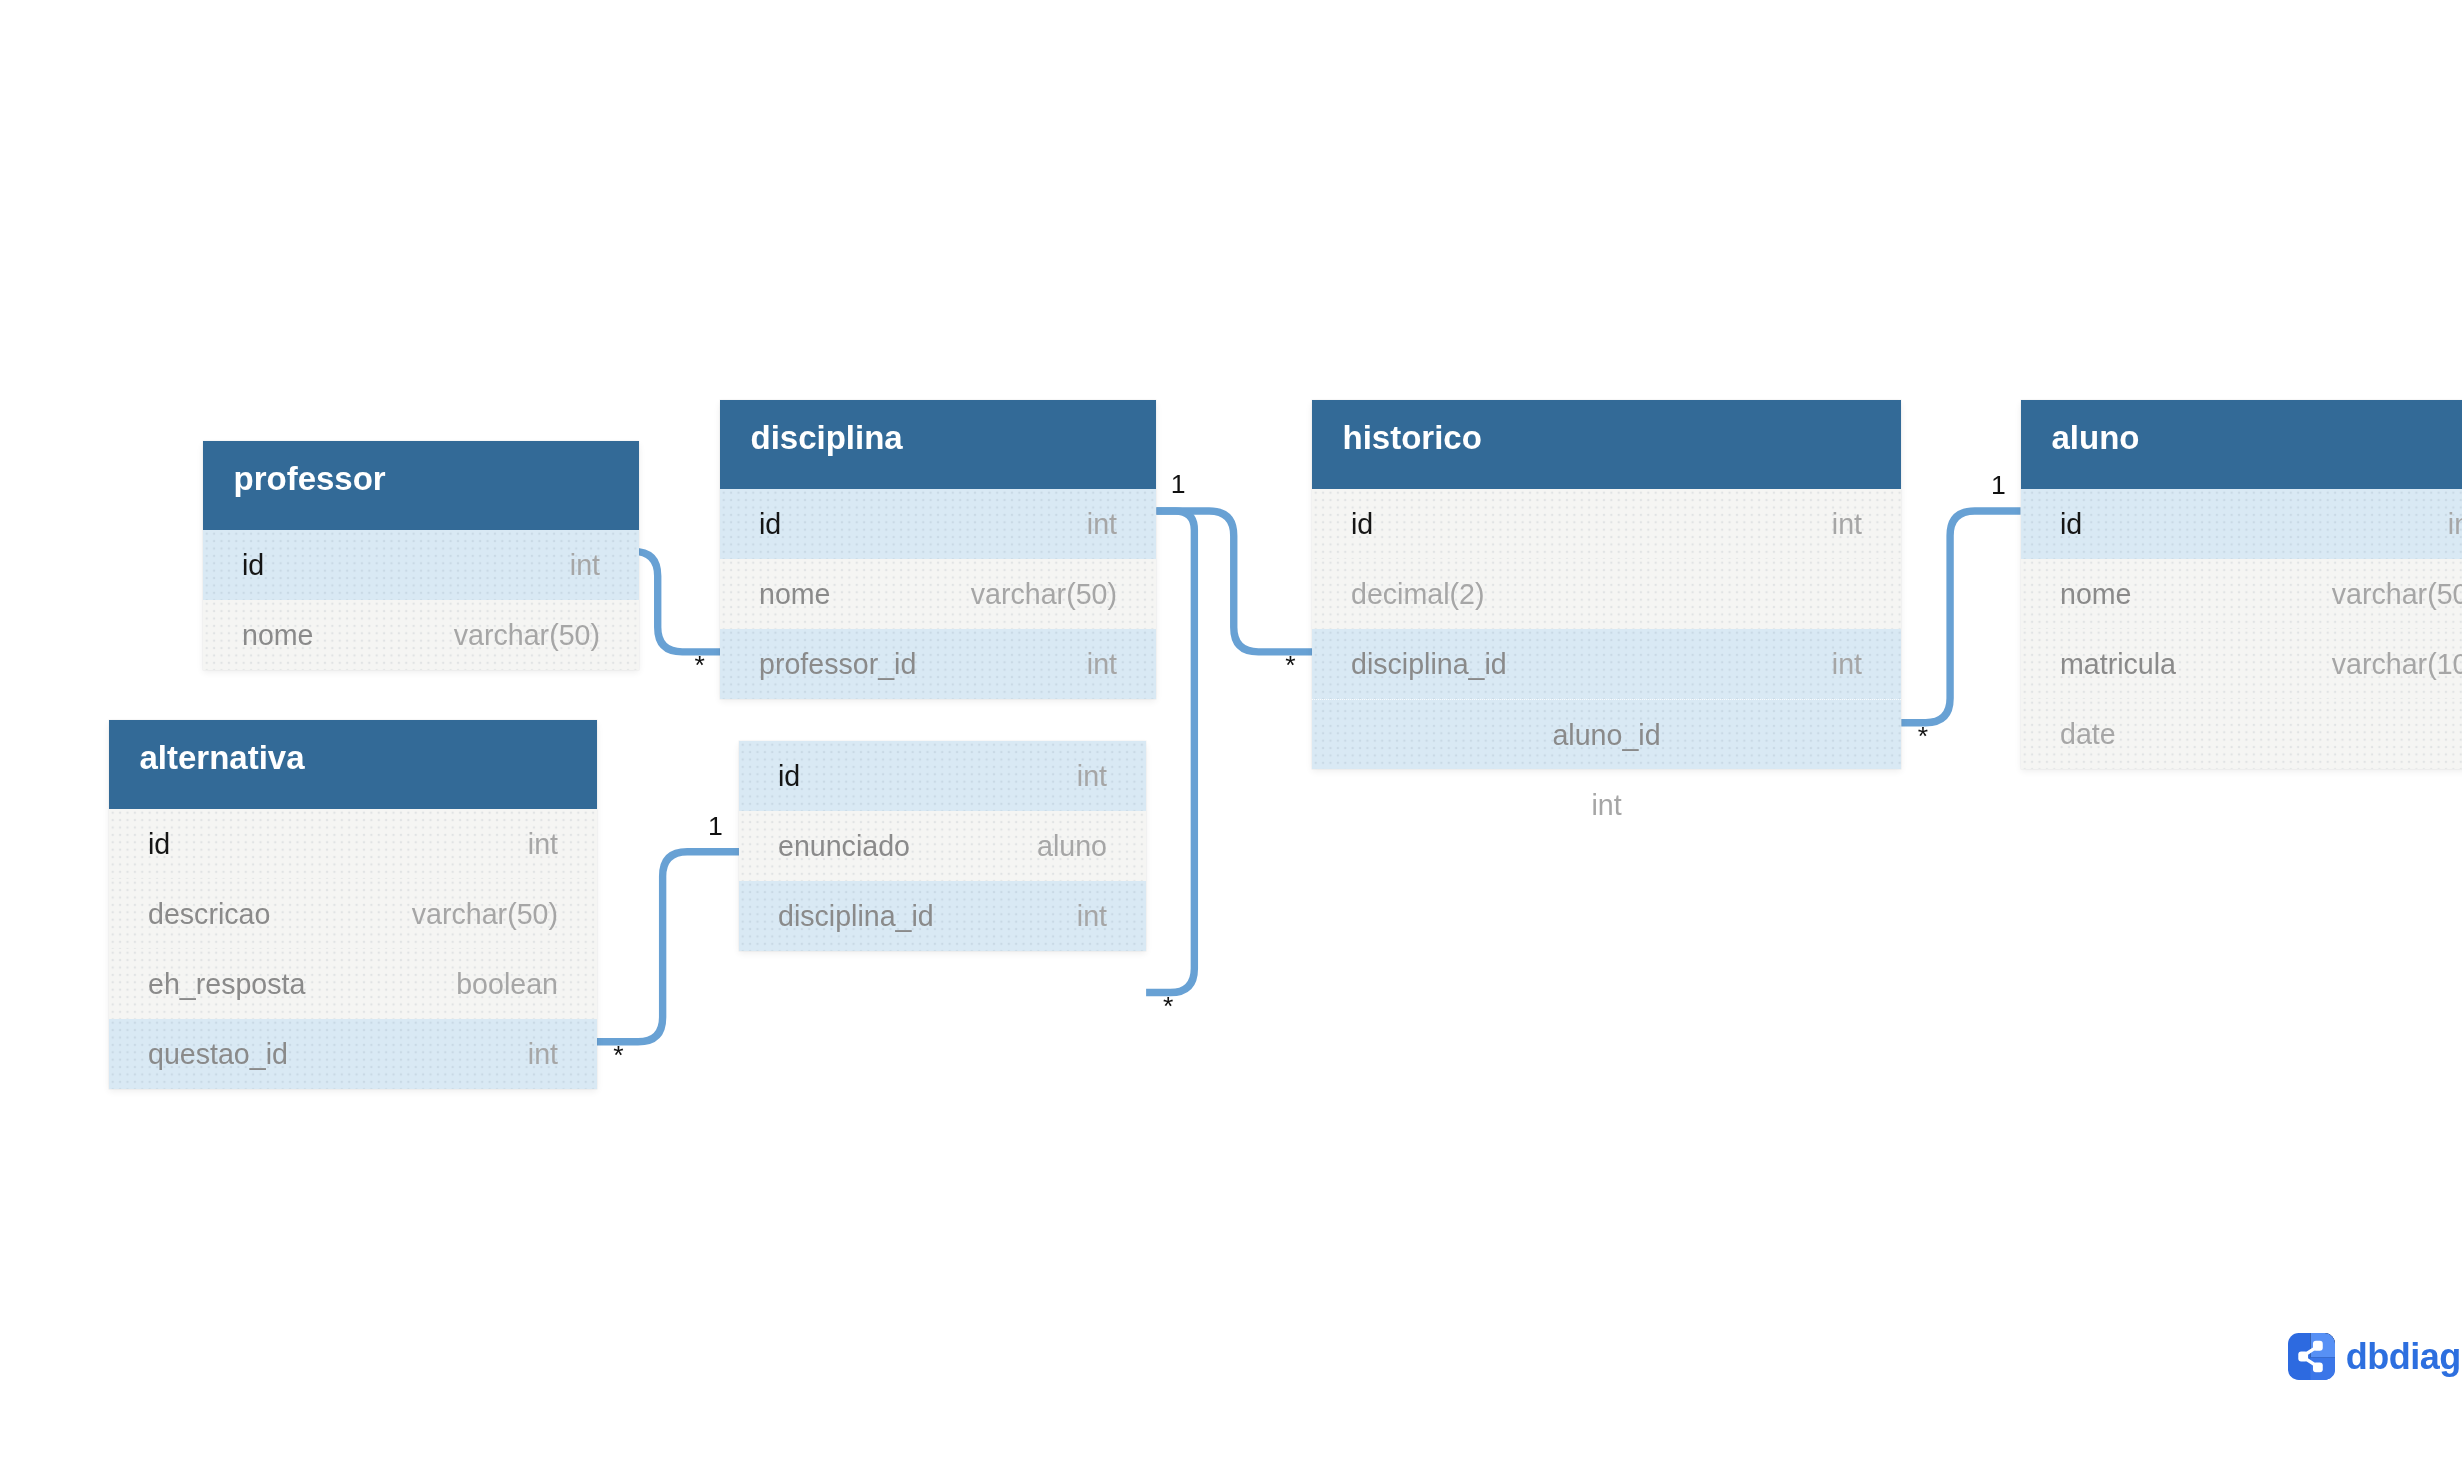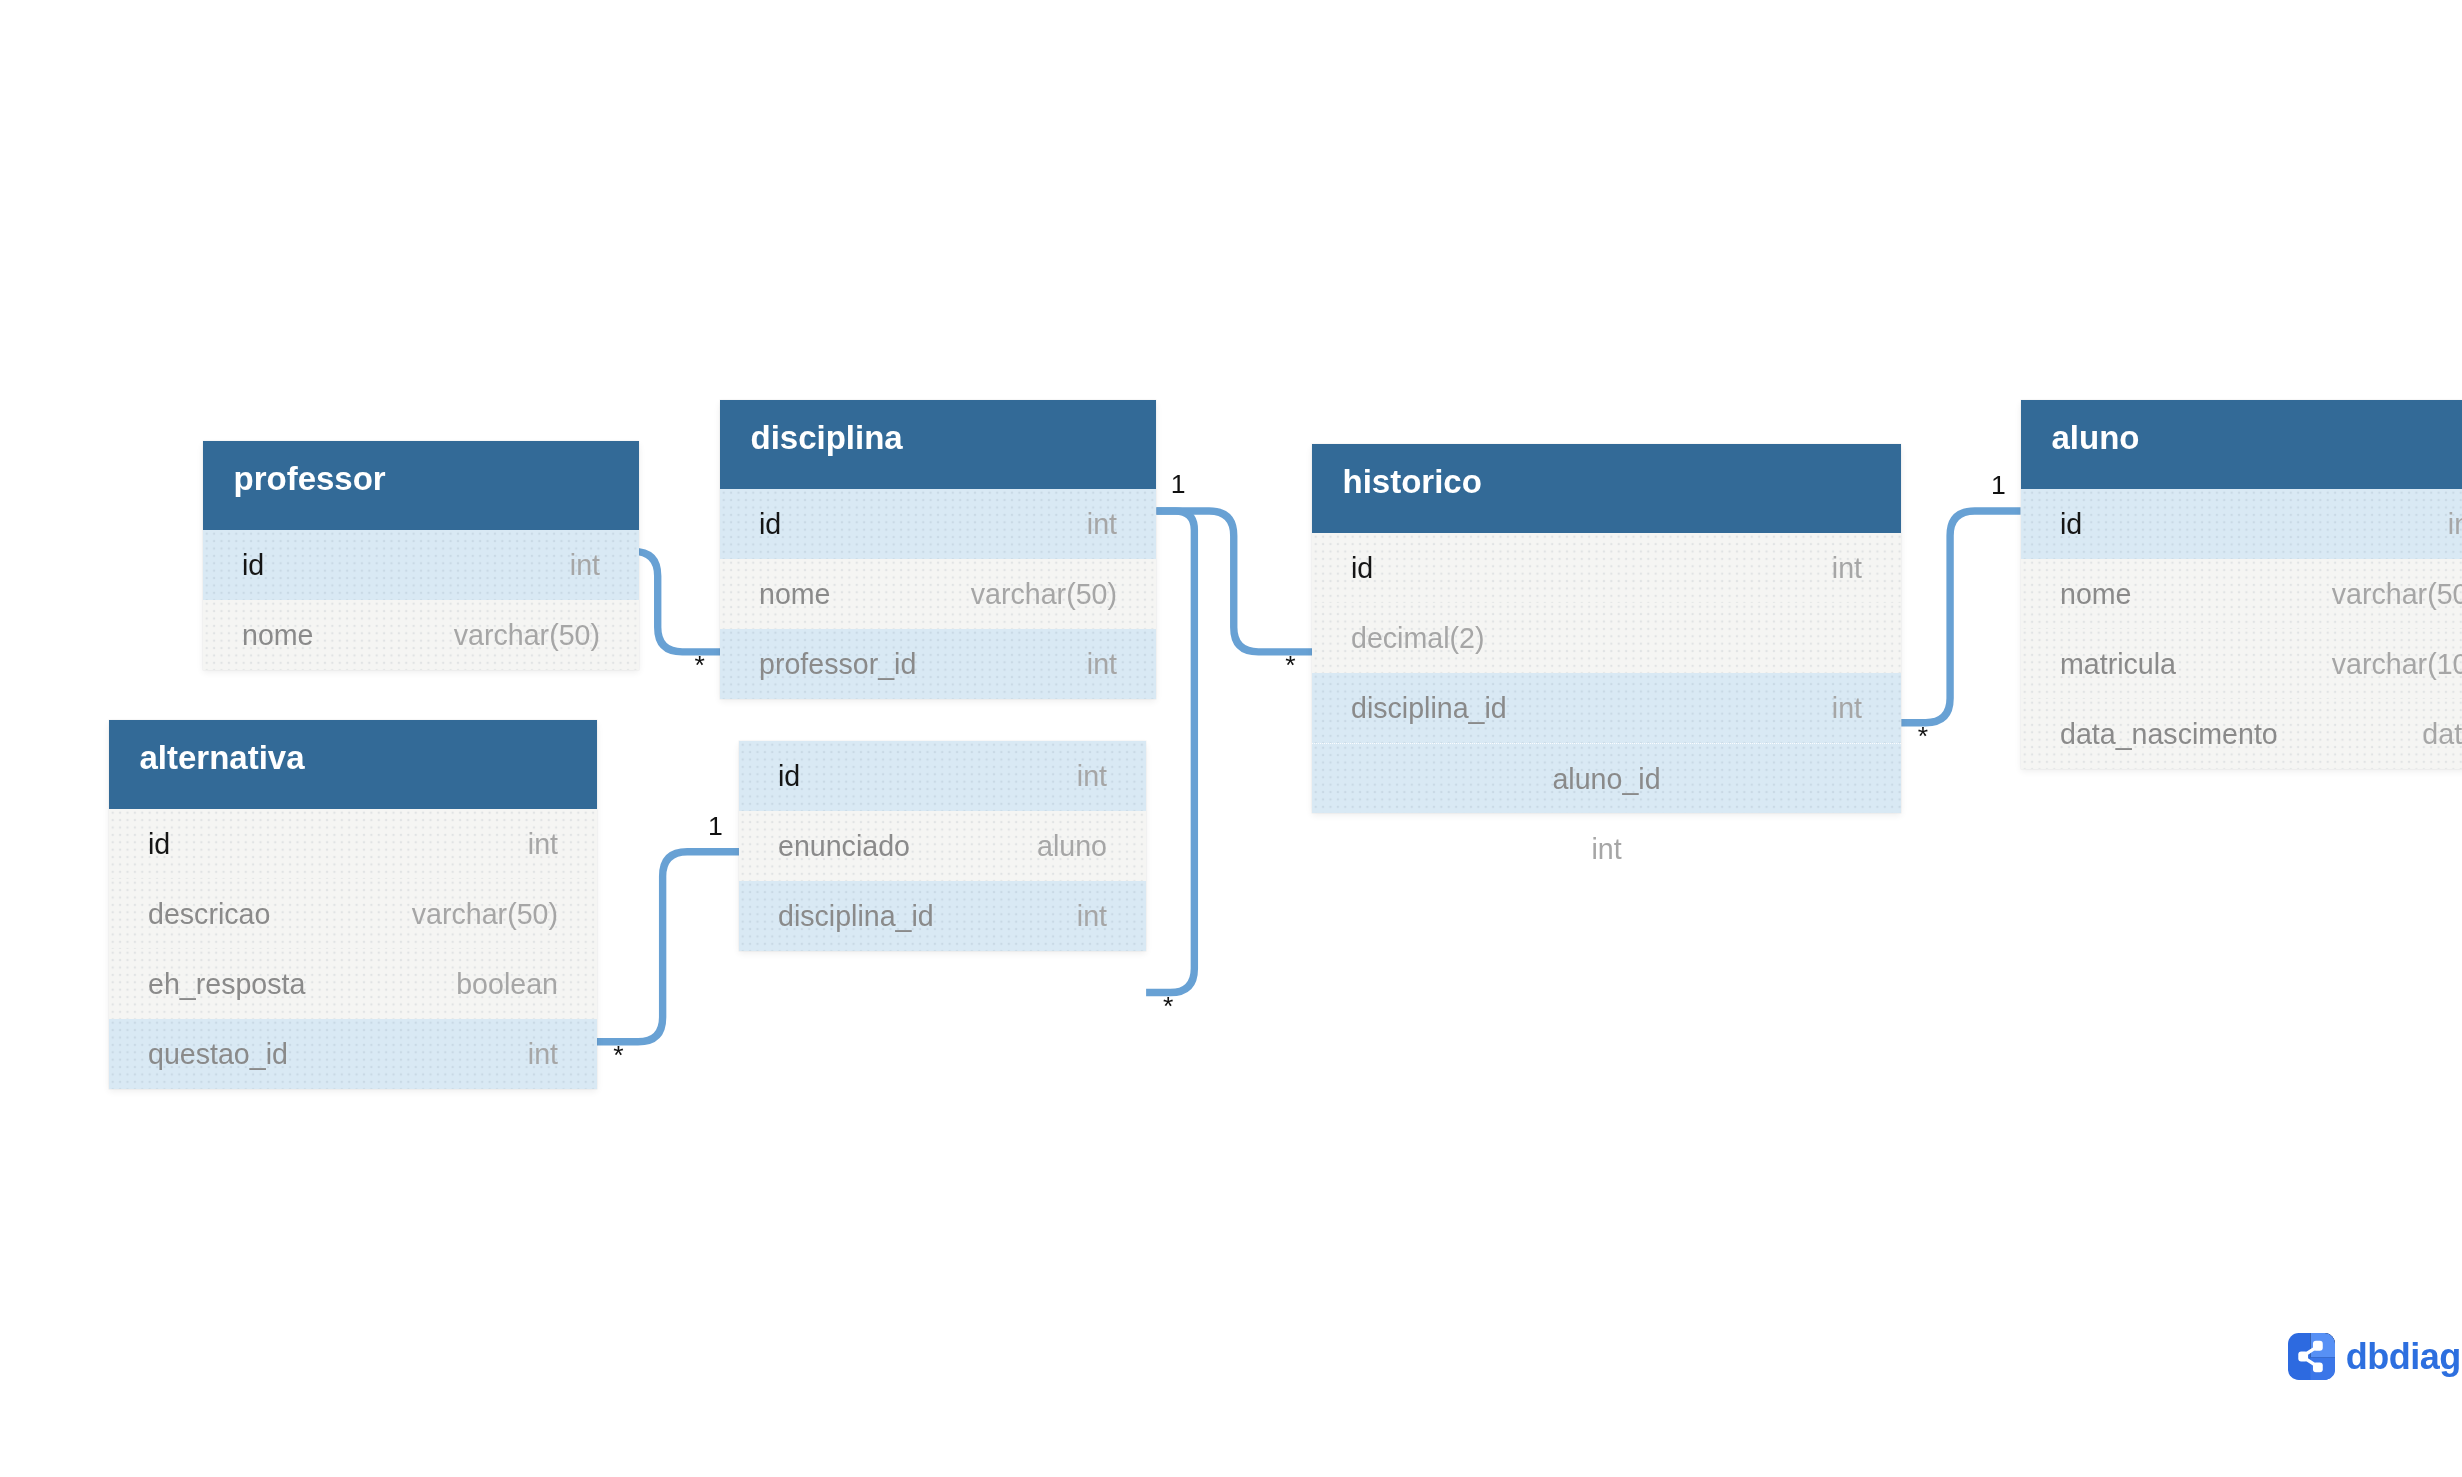--- a/index.html
+++ b/index.html
@@ -98,21 +98,21 @@
         </div>
         <div class="trow">
           <span class="fname">nome</span>
           <span class="ftype">varchar(50)</span>
         </div>
         <div class="trow hl">
           <span class="fname">professor_id</span>
           <span class="ftype">int</span>
         </div>
       </div>
-      <div class="table" style="left: 1312px; top: 400px; width: 589px; margin-top: 44px;">
+      <div class="table" style="left: 1312px; top: 400px; width: 589px;">
         <div class="thead">historico</div>
         <div class="trow">
           <span class="fname pk">id</span>
           <span class="ftype">int</span>
         </div>
         <div class="trow">
           <span class="ftype">decimal(2)</span>
         </div>
         <div class="trow hl">
           <span class="fname">disciplina_id</span>
@@ -131,21 +131,20 @@
         </div>
         <div class="trow">
           <span class="fname">nome</span>
           <span class="ftype">varchar(50)</span>
         </div>
         <div class="trow">
           <span class="fname">matricula</span>
           <span class="ftype">varchar(10)</span>
         </div>
         <div class="trow">
-          <span class="fname">data_nascimento</span>
           <span class="ftype">date</span>
         </div>
       </div>
       <div class="table" style="left: 109px; top: 720px; width: 488px;">
         <div class="thead">alternativa</div>
         <div class="trow">
           <span class="fname pk">id</span>
           <span class="ftype">int</span>
         </div>
         <div class="trow">

